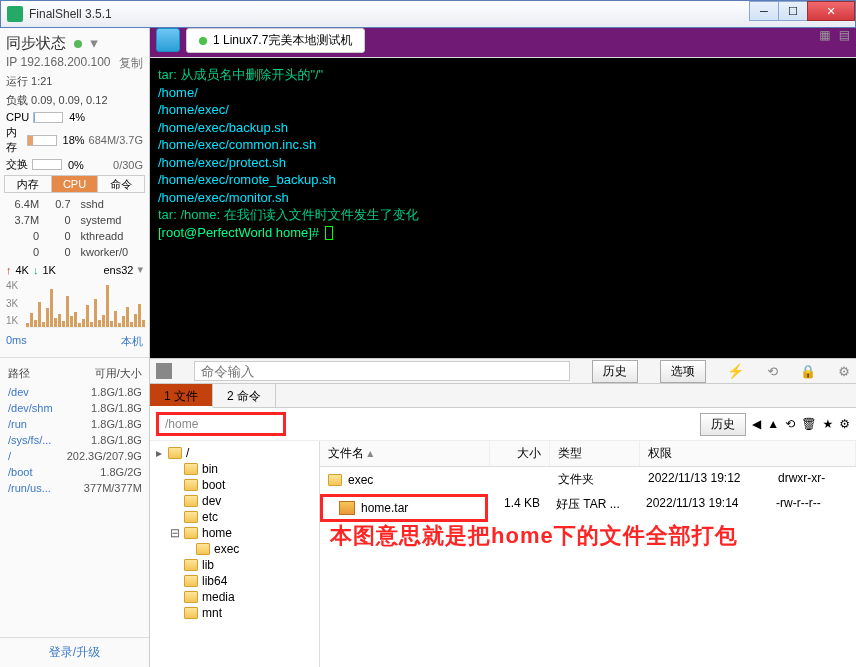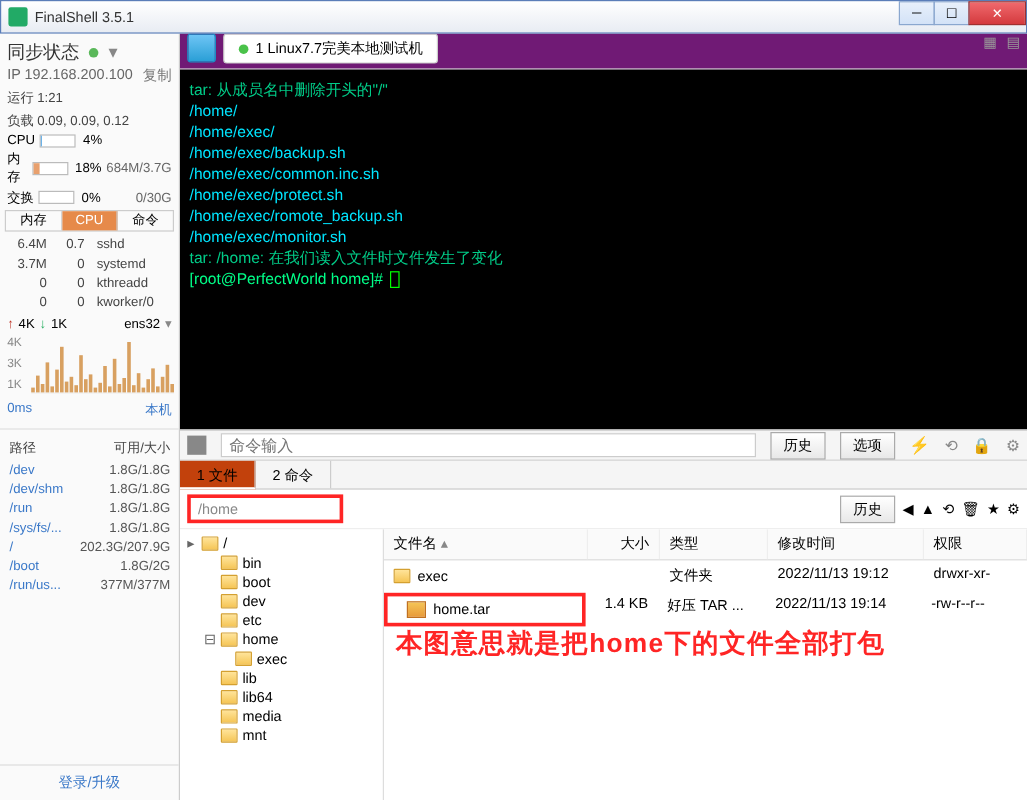--- a/index.html
+++ b/index.html
@@ -50,21 +50,21 @@
   .conntab-icons{margin-left:auto;display:flex;gap:8px;color:#999;}
   
   .terminal{background:#000;color:#0f0;font-family:Consolas,monospace;font-size:13px;padding:8px;height:300px;overflow:hidden;line-height:1.35;}
   .terminal .prompt{color:#00ff88;}
   .terminal .cmd{color:#00ff88;}
   .terminal .cyan{color:#00e5ff;}
   .terminal .tar{color:#00cc88;}
   .redbox{border:3px solid #ff2525;display:inline-block;padding:0 4px;}
   .cursor{display:inline-block;width:8px;height:14px;border:1px solid #0f0;margin-left:2px;vertical-align:middle;}
   
-  .cmdinput{display:flex;align-items:center;background:#f5f5f5;border-top:1px solid #ccc;border-bottom:1px solid #ccc;height:26px;padding:0 6px;gap:12px;}
+  .cmdinput{display:flex;align-items:center;background:#f5f5f5;border-top:1px solid #ccc;border-bottom:1px solid #ccc;height:26px;padding:0 6px;gap:22px;}
   .cmdinput input{flex:1;border:1px solid #ccc;height:20px;padding:0 6px;color:#999;}
   .calcicon{width:16px;height:16px;background:#888;}
   .btn{border:1px solid #aaa;background:linear-gradient(#fff,#e8e8e8);padding:2px 10px;font-size:12px;cursor:pointer;}
   .bolt{color:#7ac240;font-size:14px;}
   .gear{color:#888;font-size:13px;}
   
   .bottomtabs{display:flex;border-bottom:1px solid #ccc;background:#f5f5f5;height:24px;}
   .bottomtabs>div{padding:4px 14px;border-right:1px solid #ccc;font-size:12px;}
   .bottomtabs>div.sel{background:#c2410c;border-bottom:2px solid #fff;margin-bottom:-1px;}
   
@@ -371,21 +371,20 @@
               <span class="fficon"></span>
               <span>mnt</span>
             </div>
           </div>
       </div>
       <div class="filelist">
         <div class="flhead">
           <div class="c-name"><span>文件名</span> <span style="color:#888">▴</span></div>
           <div class="c-size">大小</div>
           <div class="c-type">类型</div>
-          <div class="c-date">修改时间</div>
           <div class="c-perm">权限</div>
         </div>
         <div class="flrow">
           <div class="c-name" style="display:flex;align-items:center;gap:6px;">
               <span class="fficon"></span>
               <span>exec</span>
             </div>
           <div class="c-size"></div>
           <div class="c-type">文件夹</div>
           <div class="c-date">2022/11/13 19:12</div>

